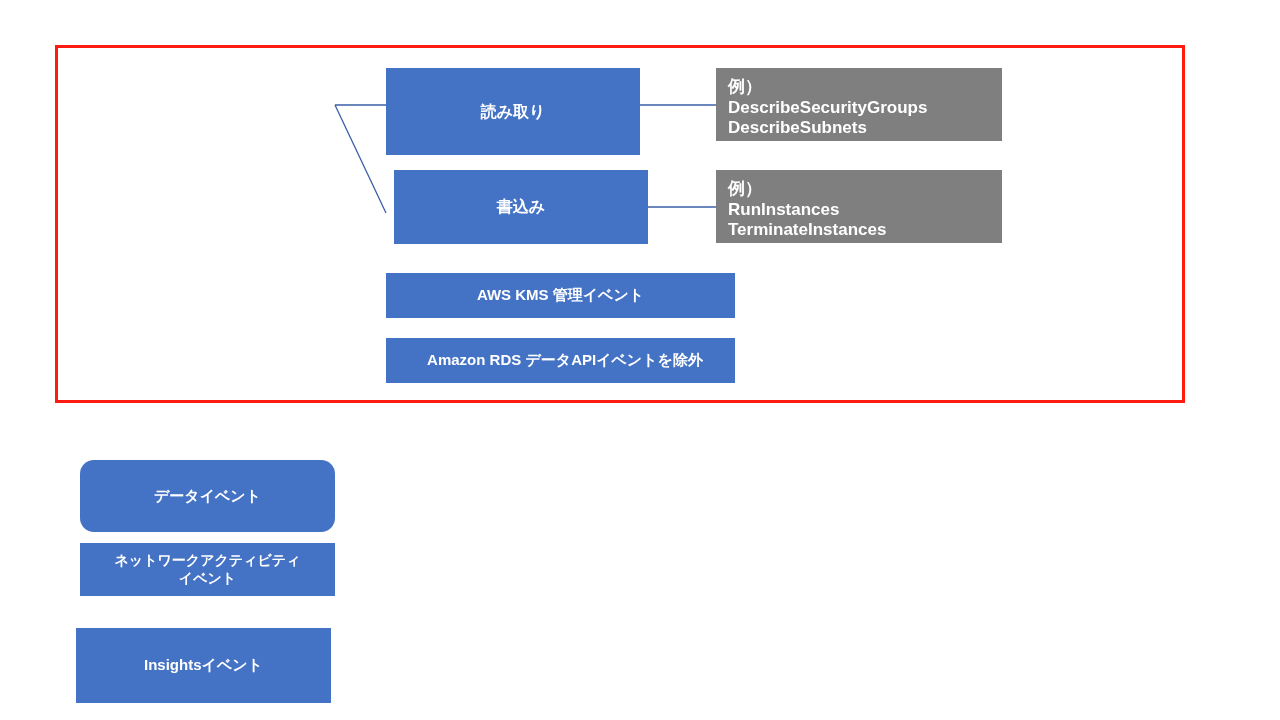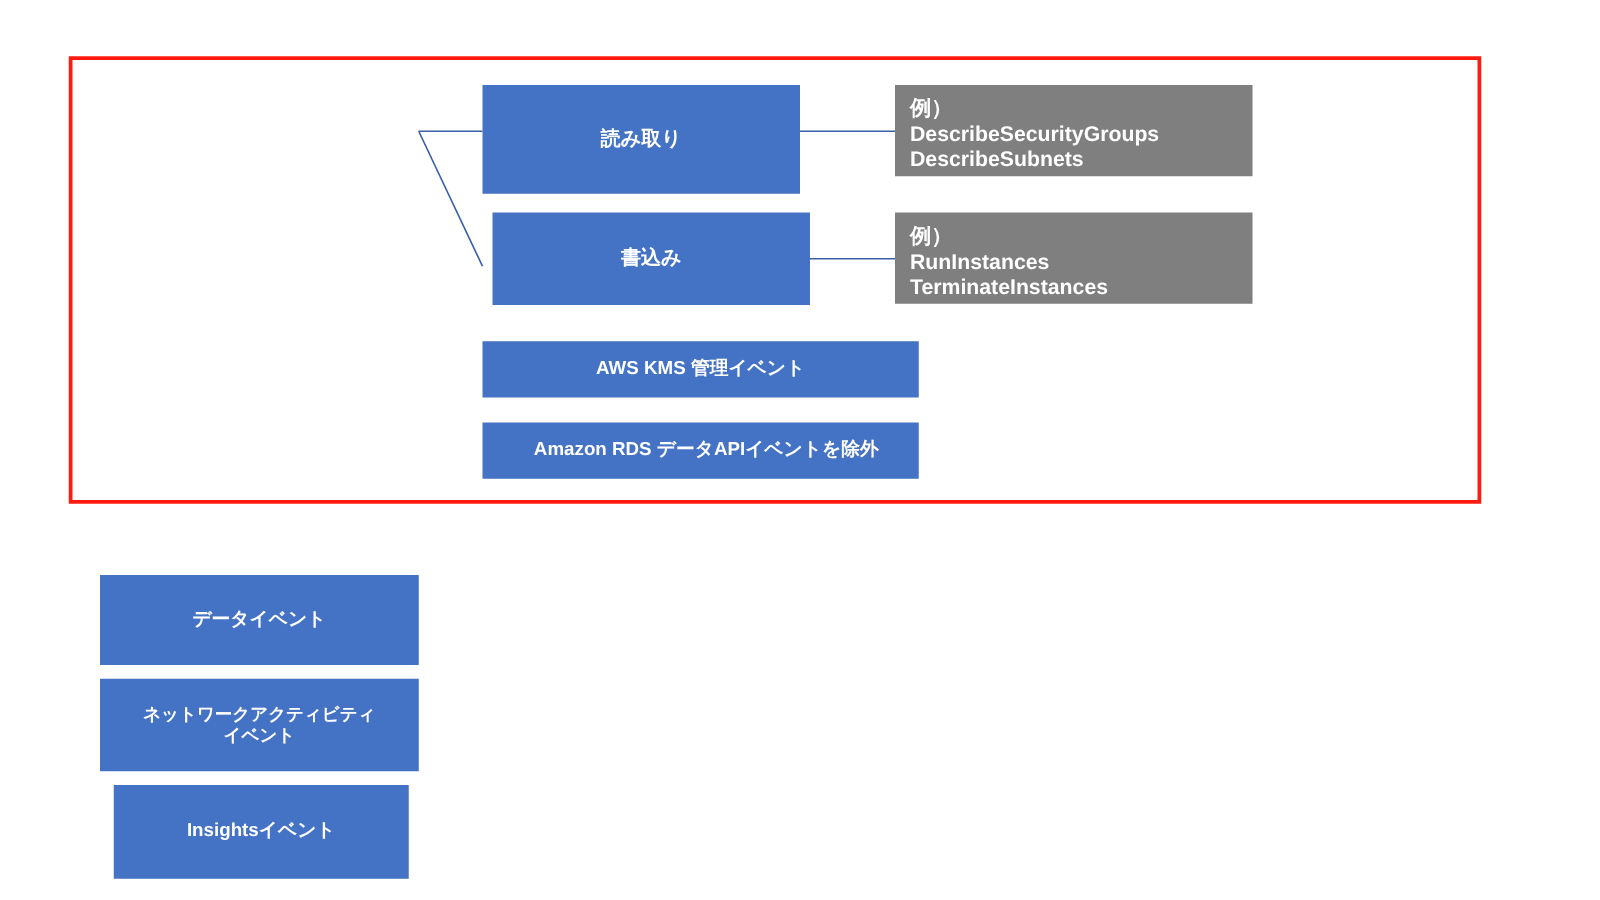--- a/index.html
+++ b/index.html
@@ -102,20 +102,20 @@
 DescribeSubnets</div>
 
   <div class="node gray left-align fs-17" style="left:716px; top:170px; width:286px; height:73px;">例）
 RunInstances
 TerminateInstances</div>
 
   <div class="node blue fs-15" style="left:386px; top:273px; width:349px; height:45px;">AWS KMS 管理イベント</div>
 
   <div class="node blue fs-15" style="left:386px; top:338px; width:349px; height:45px;padding-left:15px;">Amazon RDS データAPIイベントを除外</div>
 
-  <div class="node blue fs-15" style="left:80px; top:460px; width:255px; height:72px;">データイベント</div>
+  <div class="node blue fs-15" style="left:80px; top:460px; width:255px; height:72px;border-radius:14px;">データイベント</div>
 
-  <div class="node blue fs-14" style="left:80px; top:543px; width:255px; height:74px; white-space:pre-line;">ネットワークアクティビティ
+  <div class="node blue fs-14" style="left:80px; top:543px; width:255px; height:53px; white-space:pre-line;">ネットワークアクティビティ
 イベント</div>
 
-  <div class="node blue fs-15" style="left:91px; top:628px; width:236px; height:75px;">Insightsイベント</div>
+  <div class="node blue fs-15" style="left:76px; top:628px; width:255px; height:75px;">Insightsイベント</div>
 
 </div>
 
 </body></html>

